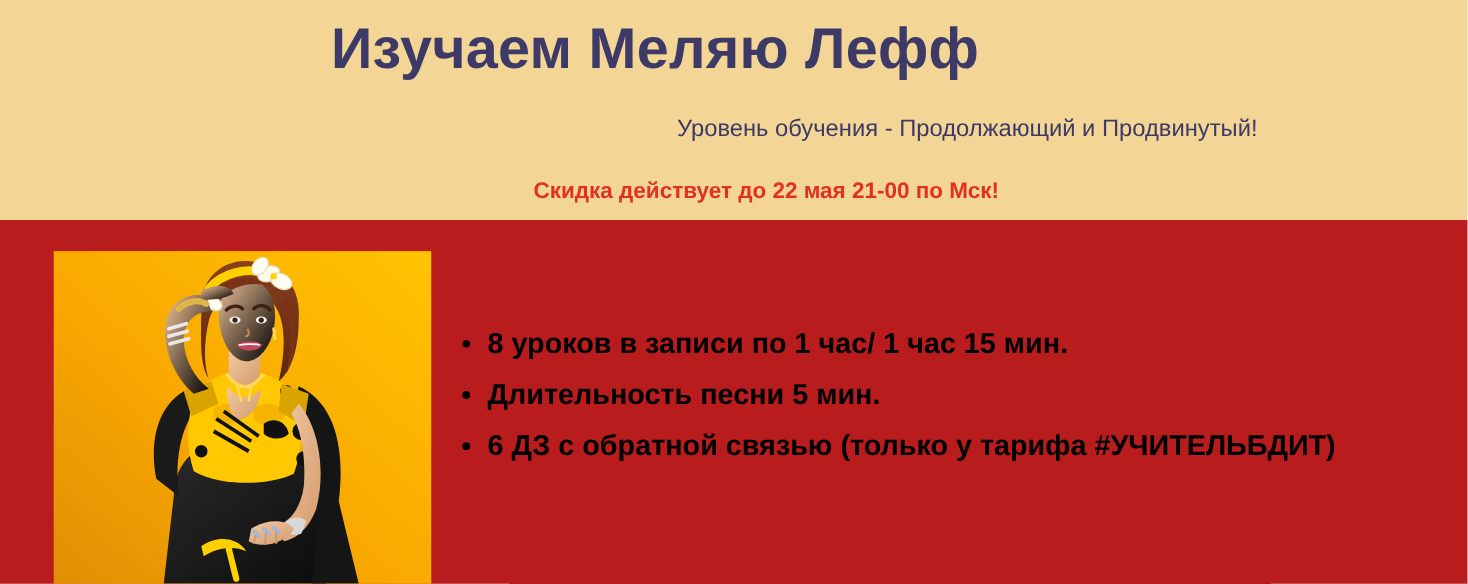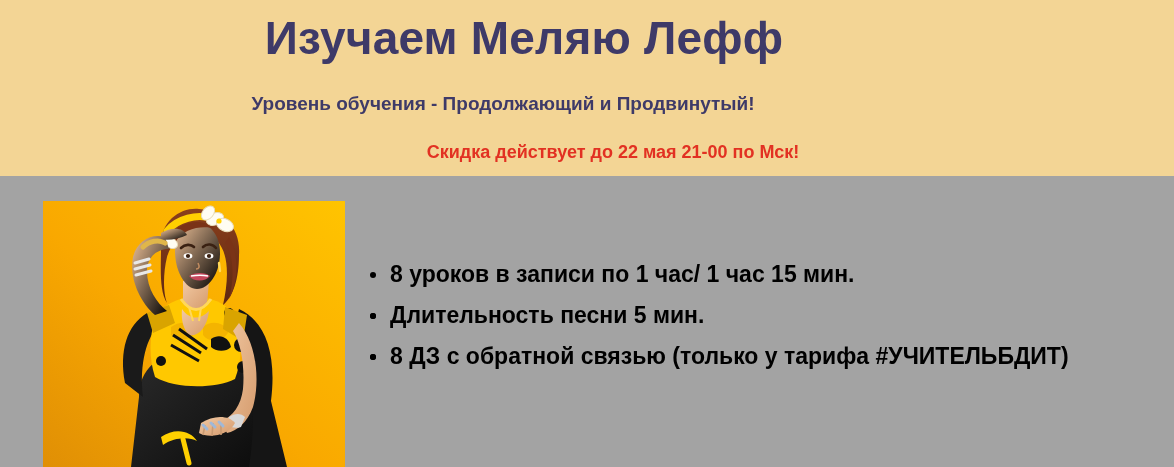--- a/index.html
+++ b/index.html
@@ -36,23 +36,23 @@
     color: #3e3a68;
     letter-spacing: 0.2px;
     line-height: 1.15;
     white-space: nowrap;
   }
   .page-subtitle {
     position: absolute;
     left: 0;
     top: 92px;
     width: 1006px;
-    text-align: center;
+    text-align: right;
     font-size: 19px;
-    font-weight: bold;
+    font-weight: normal;
     color: #3e3a68;
     line-height: 1.3;
     white-space: nowrap;
   }
   .promo-deadline {
     position: absolute;
     left: 0;
     top: 141px;
     width: 1174px;
     text-align: center;
@@ -64,21 +64,21 @@
     margin-left: 26px;
   }
 
   
   .content-area {
     position: absolute;
     left: 0;
     top: 176px;
     width: 1174px;
     height: 291px;
-    background: #a3a3a3;
+    background: #b91c1c;
   }
 
   
   .promo-photo {
     position: absolute;
     left: 43px;
     top: 25px;
     width: 302px;
     height: 266px;
     overflow: hidden;
@@ -244,17 +244,17 @@
     </li>
     <li>
       <span class="bullet-dot"></span>
       <span>Длительность песни 5 мин.</span>
     </li>
     <li>
       <span class="bullet-dot"></span>
     </li>
     <li>
       <span class="bullet-dot"></span>
-      <span>8 ДЗ с обратной связью (только у тарифа #УЧИТЕЛЬБДИТ)</span>
+      <span>6 ДЗ с обратной связью (только у тарифа #УЧИТЕЛЬБДИТ)</span>
     </li>
   </ul>
 
 </div>
 
 </body></html>

